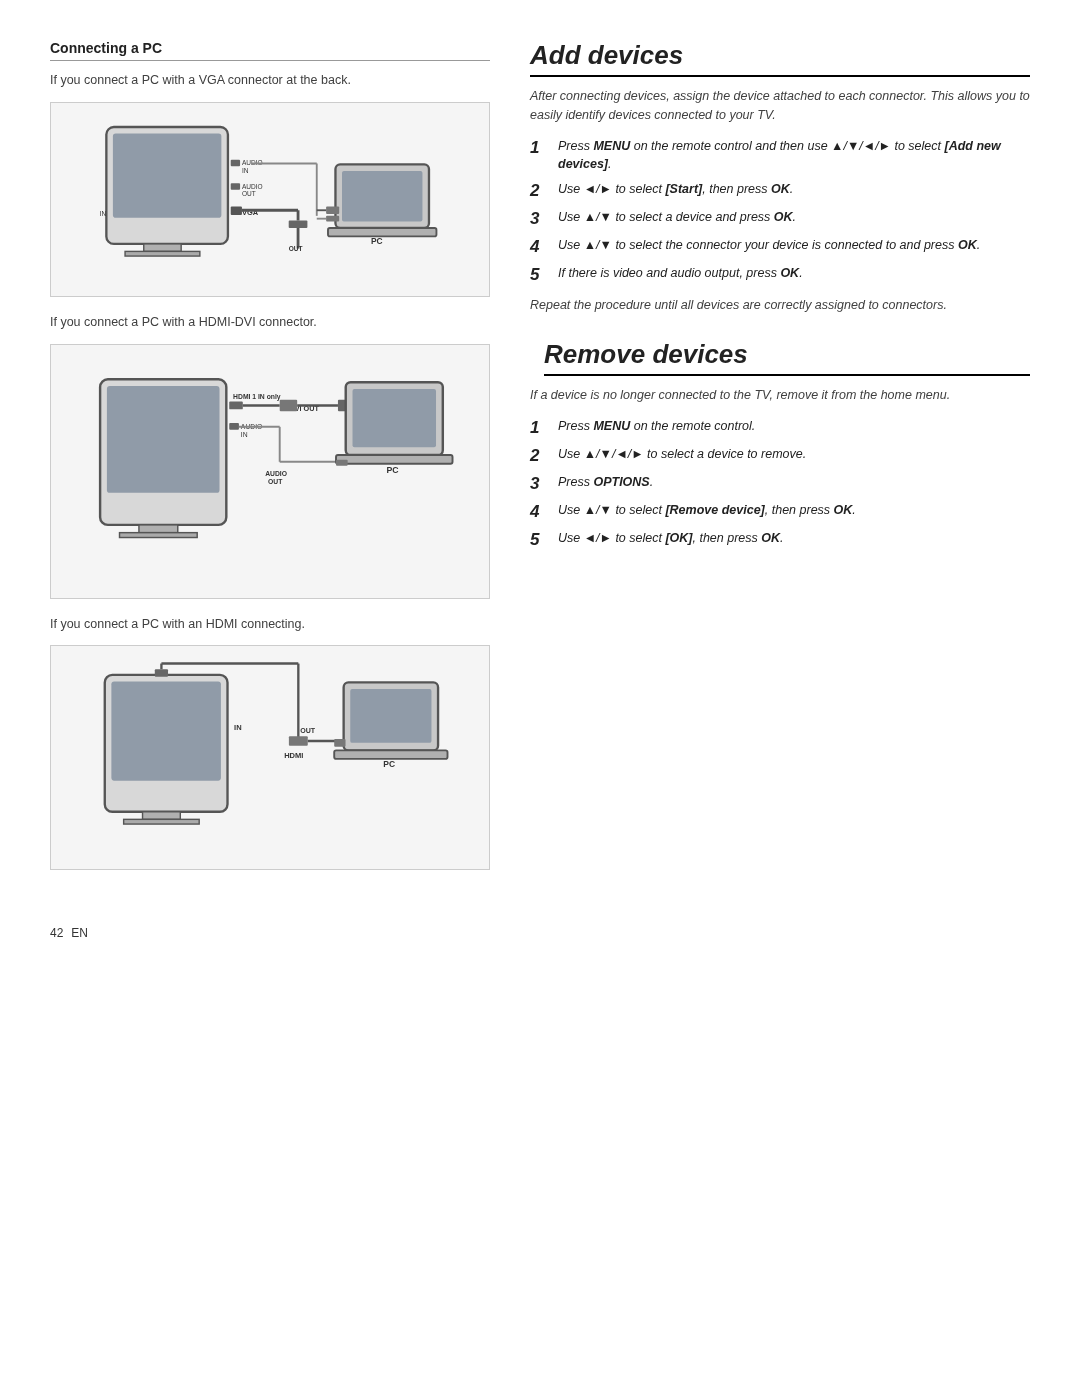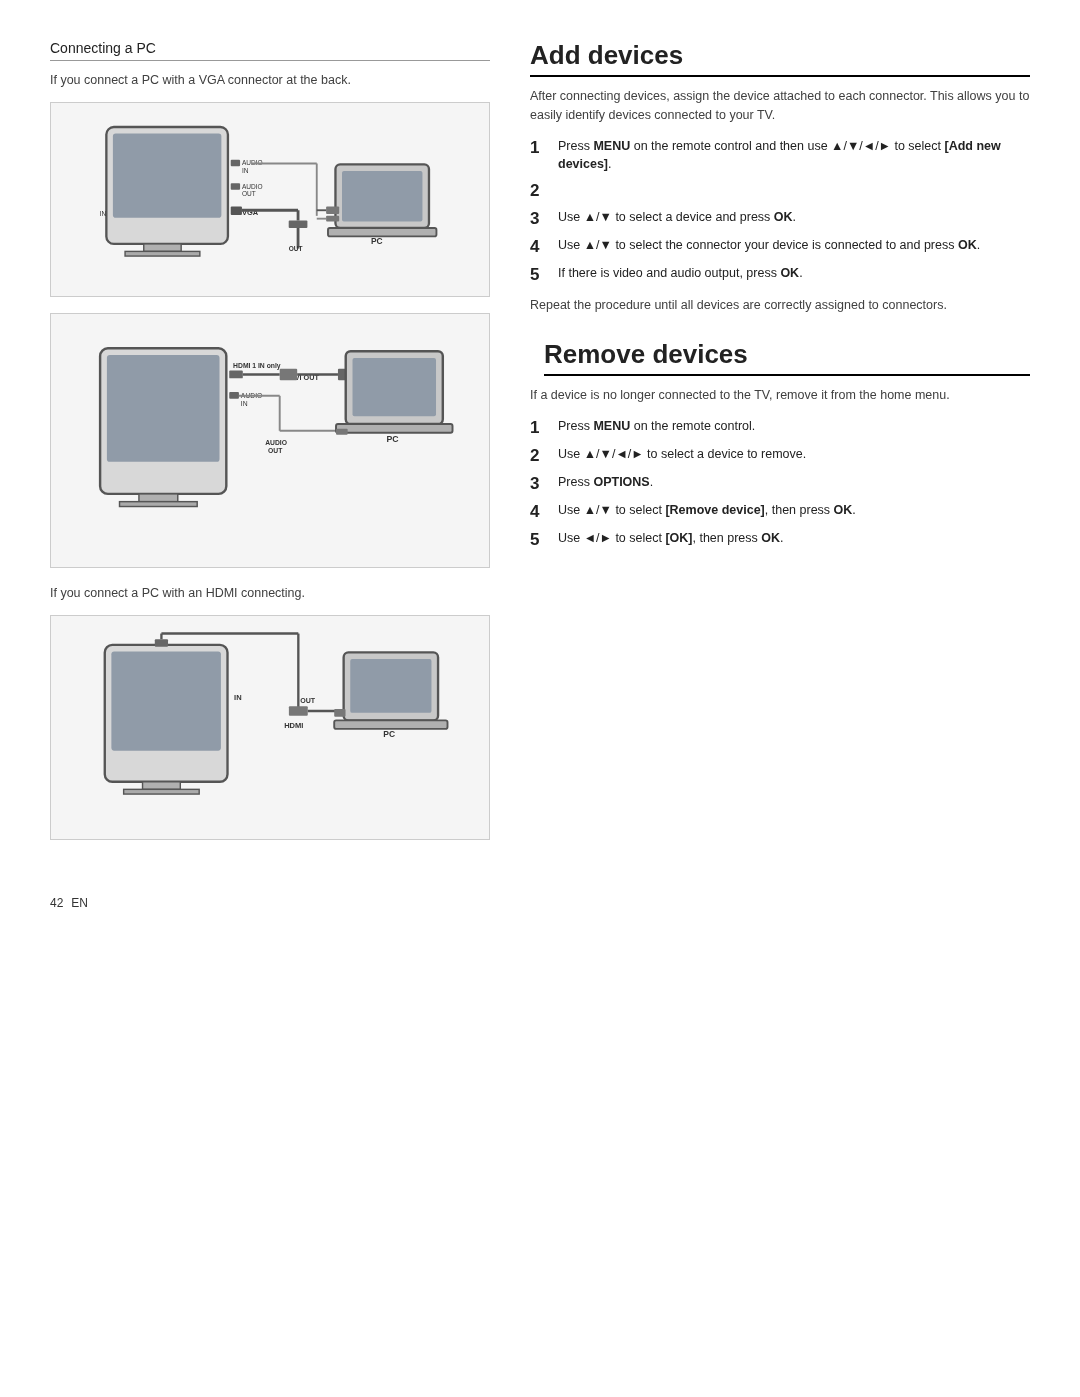--- a/index.html
+++ b/index.html
@@ -16,25 +16,26 @@
       display: flex;
       gap: 40px;
       width: 100%;
     }
     .left-col {
       width: 440px;
       flex-shrink: 0;
     }
     .right-col {
       flex: 1;
+      font-style: italic;
     }
     
     .section-title-small {
       font-size: 14px;
-      font-weight: normal;
+      font-weight: bold;
       border-bottom: 1px solid #999;
       padding-bottom: 4px;
       margin-bottom: 10px;
     }
     .section-title-large {
       font-size: 26px;
       font-weight: bold;
       border-bottom: 2px solid #000;
       padding-bottom: 4px;
       margin-bottom: 10px;
@@ -154,20 +155,21 @@
         <text x="298" y="140" font-size="9" fill="#333" font-family="Arial" font-weight="bold">PC</text>
 
         <rect x="250" y="100" width="14" height="8" fill="#777" rx="1"></rect>
         <line x1="240" y1="104" x2="250" y2="104" stroke="#555" stroke-width="2"></line>
 
         <rect x="250" y="110" width="14" height="6" fill="#777" rx="1"></rect>
         <line x1="240" y1="113" x2="250" y2="113" stroke="#888" stroke-width="2"></line>
       </svg>
     </div>
 
+    <p class="section-desc">If you connect a PC with a HDMI-DVI connector.</p>
 
     <div class="diagram-container tall" style="height:255px;">
       <svg class="diagram-svg" viewBox="0 0 380 240" xmlns="http://www.w3.org/2000/svg">
 
         <rect x="15" y="25" width="130" height="150" rx="8" ry="8" fill="#d8d8d8" stroke="#555" stroke-width="2.5"></rect>
         <rect x="22" y="32" width="116" height="110" rx="3" fill="#909ba8"></rect>
         <rect x="55" y="175" width="40" height="8" fill="#b0b0b0" stroke="#555" stroke-width="1.5"></rect>
         <rect x="35" y="183" width="80" height="5" fill="#aaa" stroke="#555" stroke-width="1.5"></rect>
 
         <text x="152" y="45" font-size="7" fill="#333" font-family="Arial" font-weight="bold">HDMI 1 IN only</text>
@@ -247,20 +249,23 @@
 
     <ol class="steps-list">
       <li>
         <span class="step-num">1</span>
         <span class="step-text">
           Press <span class="bold">MENU</span> on the remote control and then use ▲/▼/◄/► to select <span class="bold">[Add new devices]</span>.
         </span>
       </li>
       <li>
         <span class="step-num">2</span>
+        <span class="step-text">
+          Use ◄/► to select <span class="bold">[Start]</span>, then press <span class="bold">OK</span>.
+        </span>
       </li>
       <li>
         <span class="step-num">3</span>
         <span class="step-text">
           Use ▲/▼ to select a device and press <span class="bold">OK</span>.
         </span>
       </li>
       <li>
         <span class="step-num">4</span>
         <span class="step-text">

